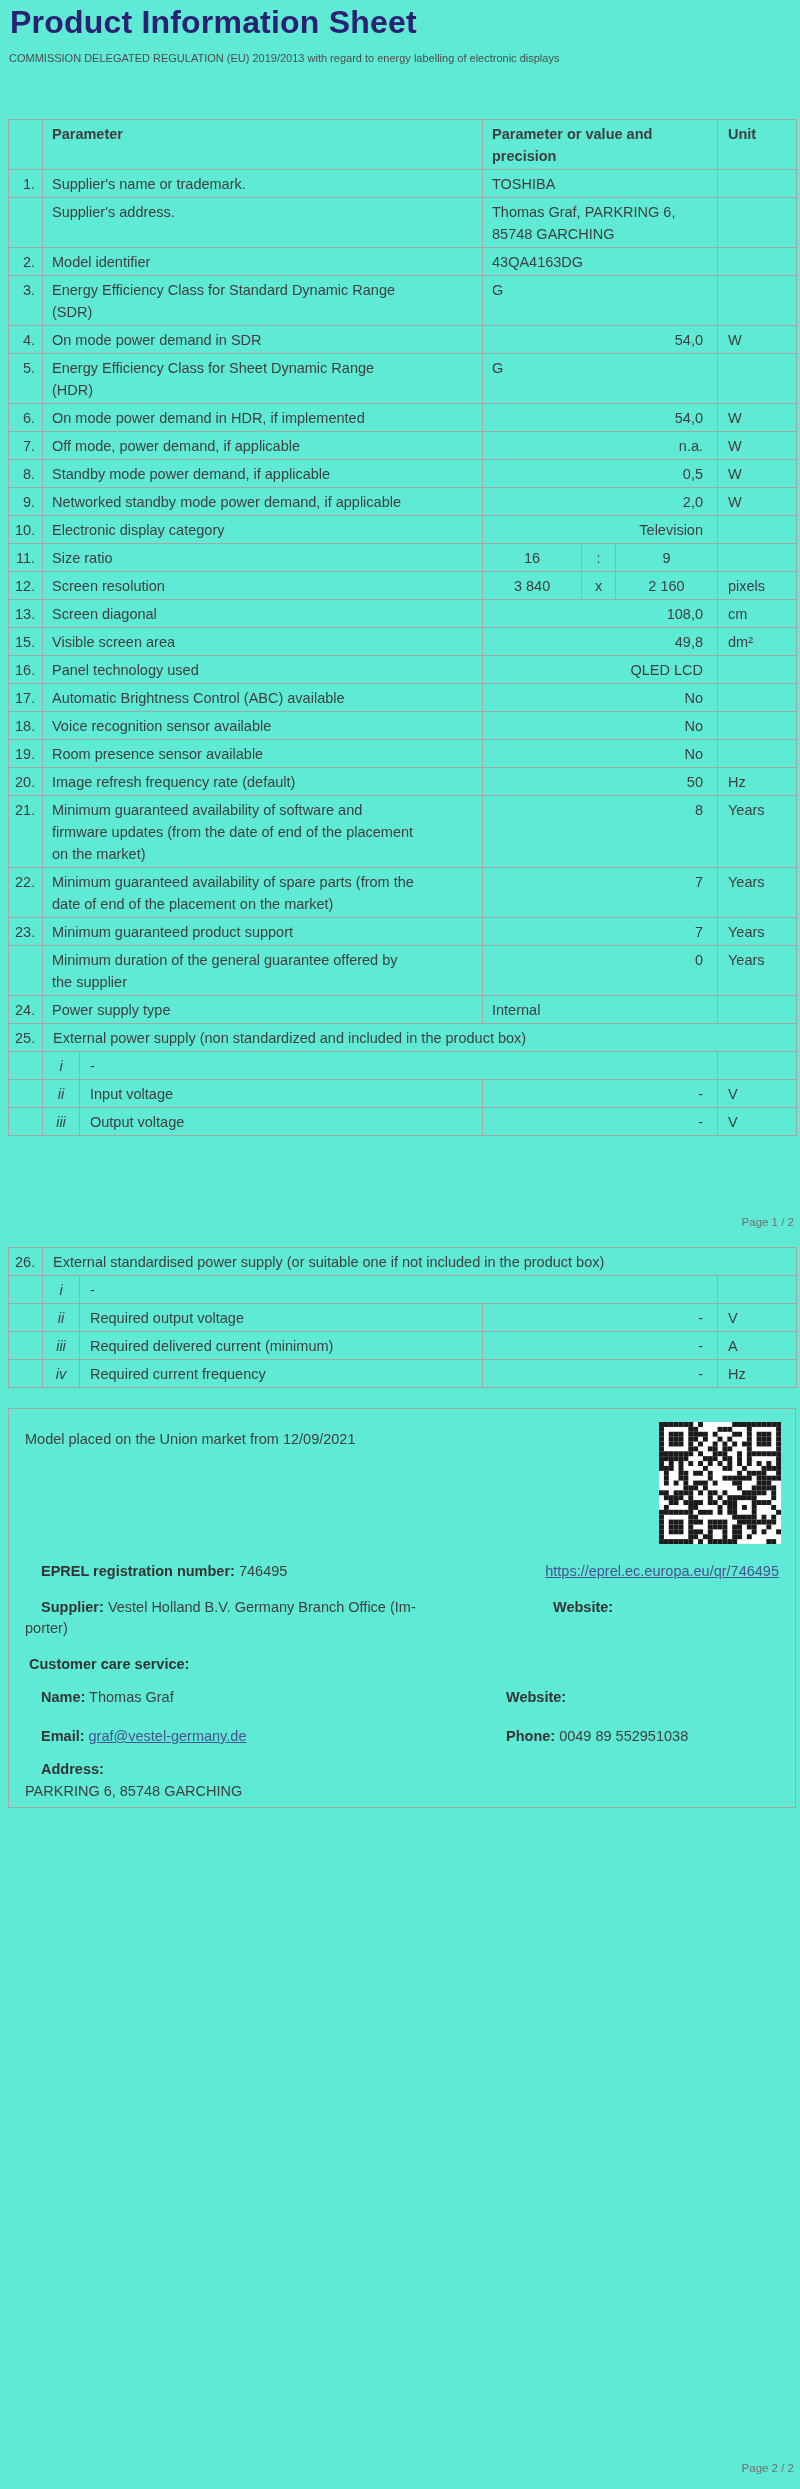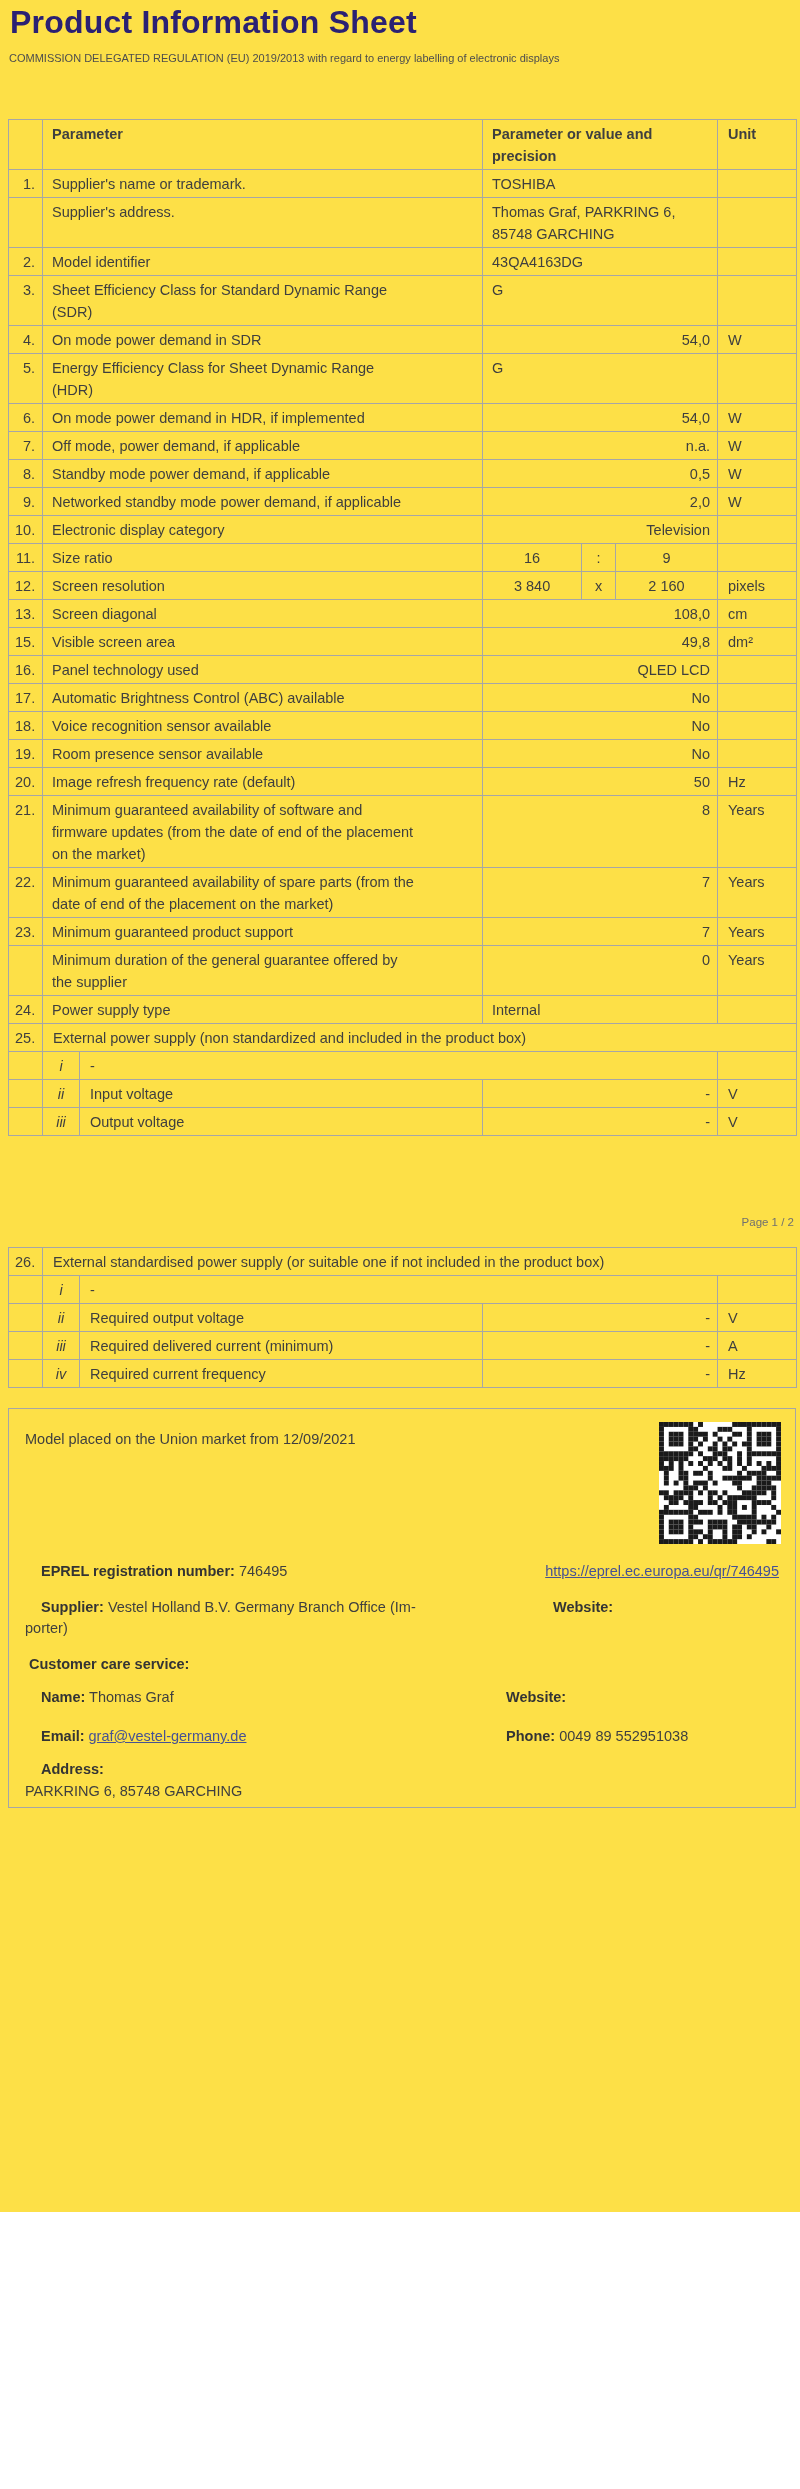--- a/index.html
+++ b/index.html
@@ -1,33 +1,33 @@
 <!DOCTYPE html>
 <html style="--c-title: #2b2173; --c-link: #475293; --c-border: #a6a6a6; --c-text: #3f3f3f; --c-muted: #707070;"><head>
 <meta charset="utf-8">
 <style>
   :root{
     --c-title:#2b2173; --c-link:#475293; --c-border:#a6a6a6; --c-text:#3f3f3f; --c-muted:#707070;
   }
   html,body{margin:0;padding:0;background:#fff;}
   body{font-family:"Liberation Sans", sans-serif; color:var(--c-text);}
-  .page{position:relative;width:800px;height:2212px;background:#fde047;overflow:hidden;}
+  .page{position:relative;width:800px;height:2489px;background:#5eead4;overflow:hidden;}
 
   .title{position:absolute;left:10px;top:4px;margin:0;font-size:32px;font-weight:bold;color:var(--c-title);letter-spacing:0.2px;}
   .subtitle{position:absolute;left:9px;top:48px;margin:0;width:690px;font-size:11px;line-height:20px;color:#4d4d4d;}
 
   table.ptable{position:absolute;left:8px;width:788px;border-collapse:collapse;table-layout:fixed;font-size:14.5px;color:var(--c-text);border-radius:31px;}
   #table1{top:119px;}
   #table2{top:1247px;}
   .ptable td,.ptable th{border:1px solid var(--c-border);vertical-align:top;padding:2.5px 6px;line-height:22px;overflow:hidden;}
   .ptable th{font-weight:bold;text-align:left;}
   td.num,th.num{text-align:right;padding-right:7px;}
   td.lab,th.lab{padding-left:9px;}
   .labwrap{max-width:365px;}
-  td.val.ar{text-align:right;padding-right:7px;}
+  td.val.ar{text-align:right;padding-right:14px;}
   td.val.al{text-align:left;padding-left:9px;}
   .valwrap{max-width:205px;}
   td.unit,th.unith{padding-left:10px;}
   th.valh{padding-left:9px;}
   td.roman{text-align:center;font-style:italic;padding-left:2px;padding-right:2px;}
   td.sublab{padding-left:10px;}
   td.section{padding-left:10px;}
   td.val.split{padding:0;}
   .splitflex{display:flex;width:100%;}
   .splitflex .sp{text-align:center;padding:2.5px 2px;line-height:22px;}
@@ -105,21 +105,21 @@
             <div class="labwrap">Model identifier</div>
           </td>
           <td class="val al">
             <div class="valwrap">43QA4163DG</div>
           </td>
           <td class="unit"></td>
         </tr>
         <tr>
           <td class="num">3.</td>
           <td class="lab" colspan="2">
-            <div class="labwrap">Sheet Efficiency Class for Standard Dynamic Range (SDR)</div>
+            <div class="labwrap">Energy Efficiency Class for Standard Dynamic Range (SDR)</div>
           </td>
           <td class="val al">
             <div class="valwrap">G</div>
           </td>
           <td class="unit"></td>
         </tr>
         <tr>
           <td class="num">4.</td>
           <td class="lab" colspan="2">
             <div class="labwrap">On mode power demand in SDR</div>

